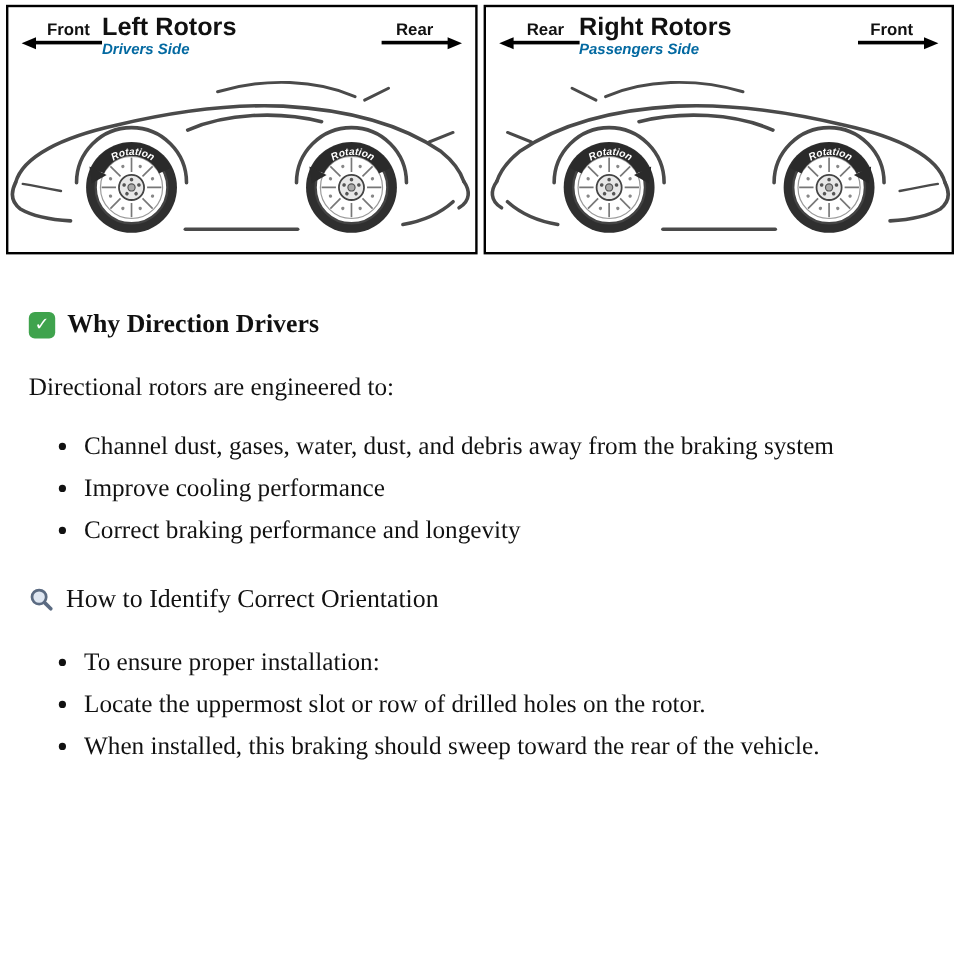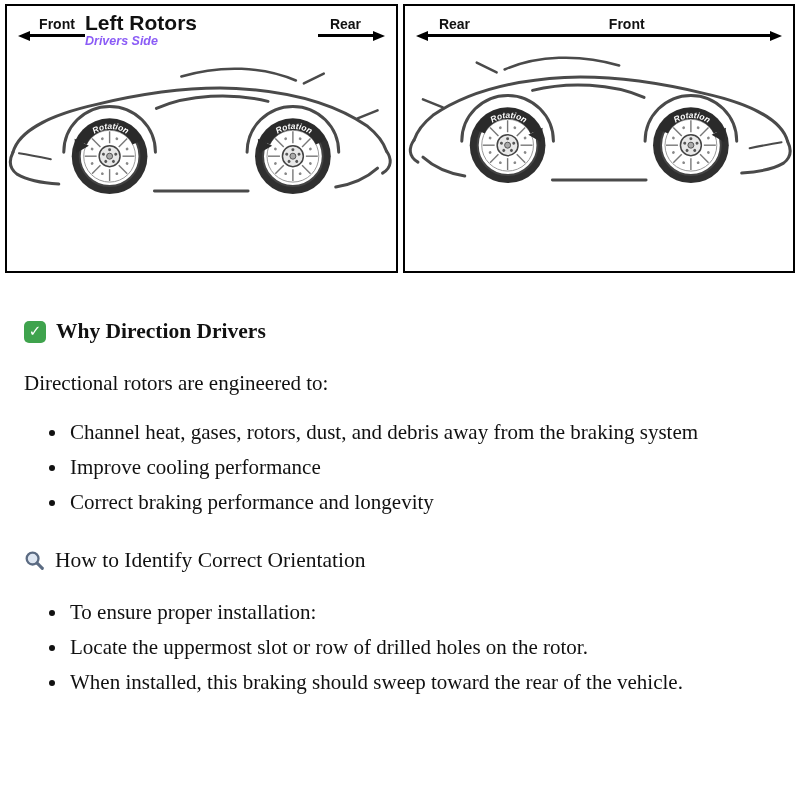--- a/index.html
+++ b/index.html
@@ -13,21 +13,21 @@
   
   .diagram-row {
     display: flex;
     gap: 5px;
     padding: 4px 5px 0 5px;
   }
   .panel {
     flex: 1;
     border: 2px solid #000;
     background: #fff;
-    height: 269px;
+    height: 208px;
     overflow: hidden;
     display: flex;
     flex-direction: column;
   }
   .panel-header {
     display: grid;
     grid-template-columns: auto 1fr auto;
     align-items: start;
     padding: 6px 10px 0 10px;
   }
@@ -64,21 +64,21 @@
     font-family: "Liberation Sans", sans-serif;
     font-weight: 700;
     font-size: 21px;
     line-height: 1.05;
   }
   .panel-subtitle {
     font-family: "Liberation Sans", sans-serif;
     font-weight: 700;
     font-style: italic;
     font-size: 12.5px;
-    color: #8b5cf6;
+    color: #0369a1;
   }
   .car-svg { width: 100%; height: 156px; display: block; margin-top: 2px; }
 
   
   .content {
     padding: 18px 24px 0 24px;
     font-size: 21px;
     line-height: 1.58;
   }
   .content p { margin: 0 0 16px 0; }
@@ -205,20 +205,24 @@
       </g>
     </svg>
   </div>
 
   <div class="panel">
     <div class="panel-header">
       <div class="dir dir-left">
         <span class="tri tri-left"></span>
         <span>Rear</span>
       </div>
+      <div class="panel-title-block">
+        <div class="panel-title">Right Rotors</div>
+        <div class="panel-subtitle">Passengers Side</div>
+      </div>
       <div class="dir dir-right">
         <span>Front</span>
         <span class="tri tri-right"></span>
       </div>
     </div>
 
     <svg class="car-svg" viewBox="0 0 390 150" preserveAspectRatio="xMidYMax meet">
       <use href="#car-body" transform="translate(390,0) scale(-1,1)"></use>
       <use href="#wheel" transform="translate(103,100)"></use>
       <use href="#wheel" transform="translate(287,100)"></use>
@@ -247,21 +251,21 @@
 
 
   <div class="sec-heading bold">
     <span class="check-icon">✓</span>
     <span>Why Direction Drivers</span>
   </div>
 
   <p>Directional rotors are engineered to:</p>
 
   <ul class="bullets">
-    <li>Channel heat, gases, rotors, dust, and debris away from the braking system</li>
+    <li>Channel dust, gases, water, dust, and debris away from the braking system</li>
     <li>Improve cooling performance</li>
     <li>Correct braking performance and longevity</li>
   </ul>
 
   <div class="sec-heading">
     <svg class="mag-icon" viewBox="0 0 22 22">
       <circle cx="9" cy="9" r="6.2" fill="#dfe7f2" stroke="#5b6b82" stroke-width="2.4"></circle>
       <line x1="13.8" y1="13.8" x2="19.2" y2="19.2" stroke="#5b6b82" stroke-width="3.2" stroke-linecap="round"></line>
     </svg>
     <span>How to Identify Correct Orientation</span>

